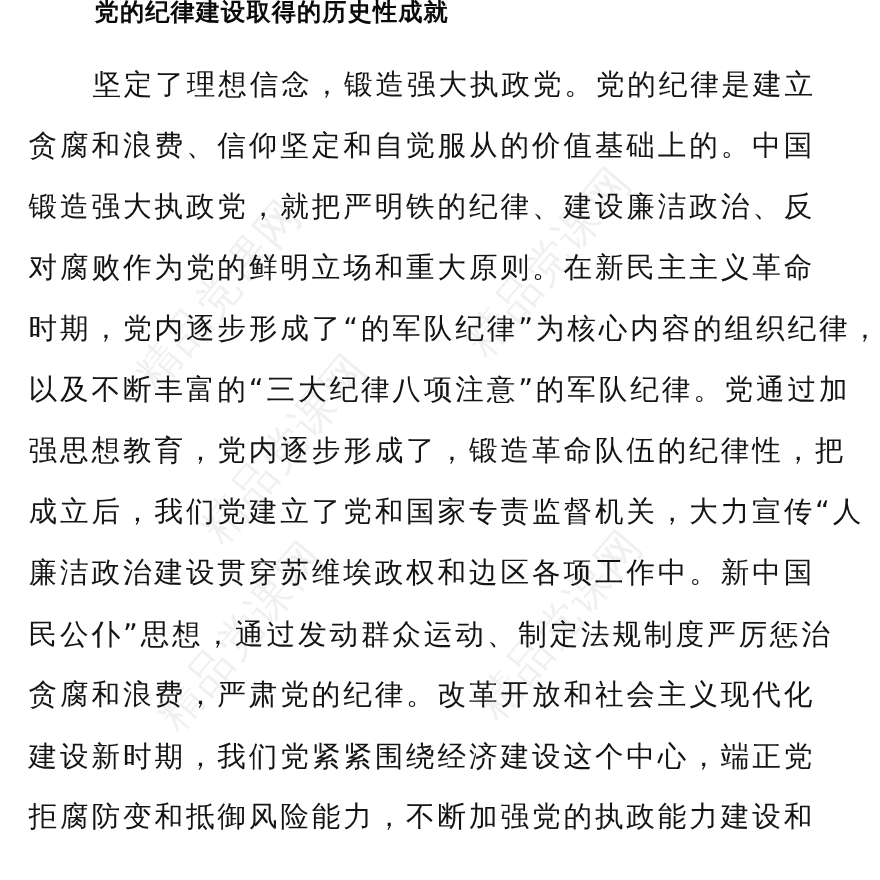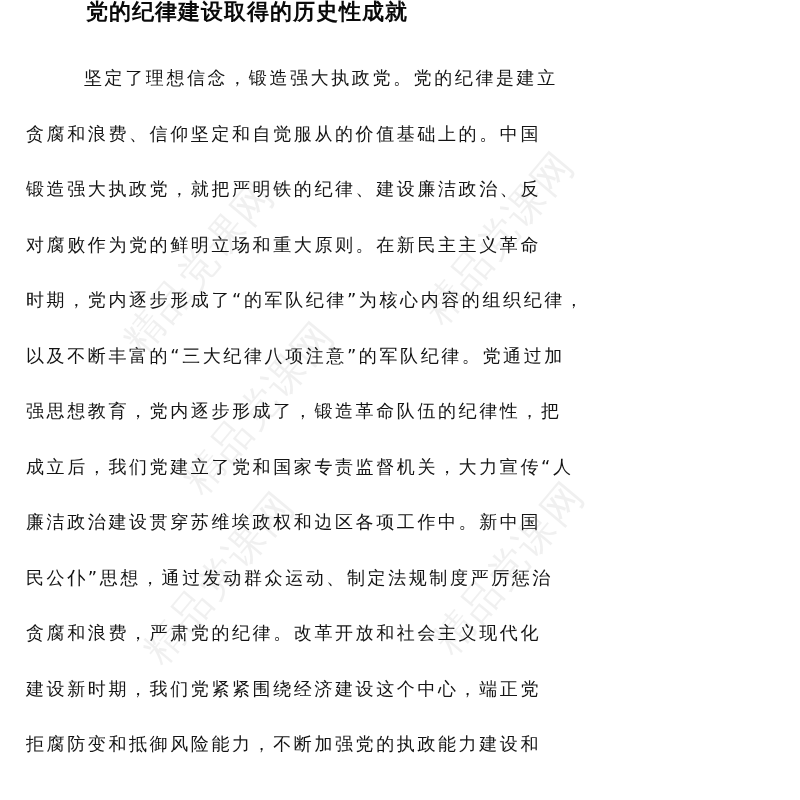--- a/index.html
+++ b/index.html
@@ -34,21 +34,21 @@
   }
   .para {
     position: absolute;
     left: 26px;
     top: 50px;
     width: 752px;
   }
   .line {
     height: 55.5px;
     line-height: 55.5px;
-    font-size: 18px;
+    font-size: 26px;
     letter-spacing: 2.6px;
     white-space: nowrap;
     color: #141414;
   }
   .line.indent {
     padding-left: 58px;
   }
   .watermark {
     position: absolute;
     font-size: 40px;

